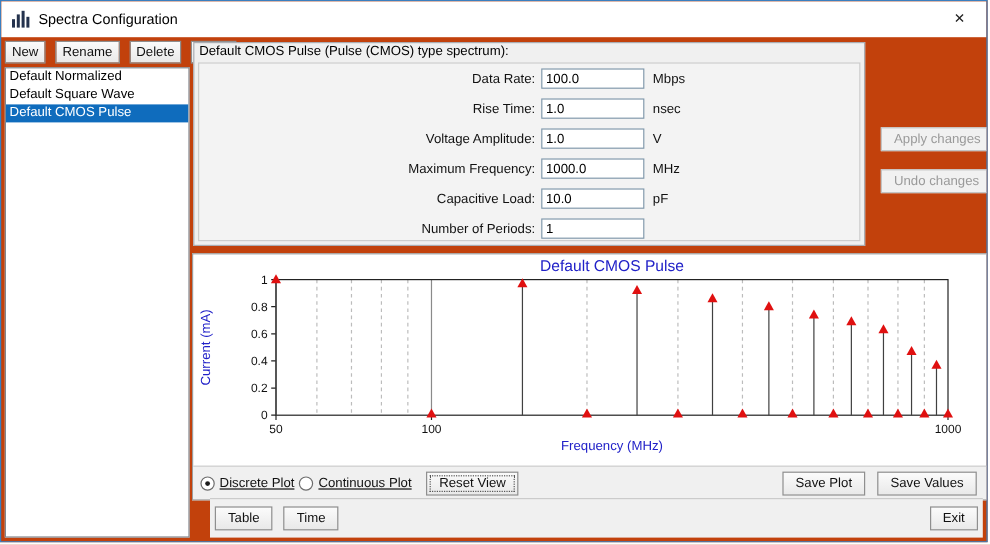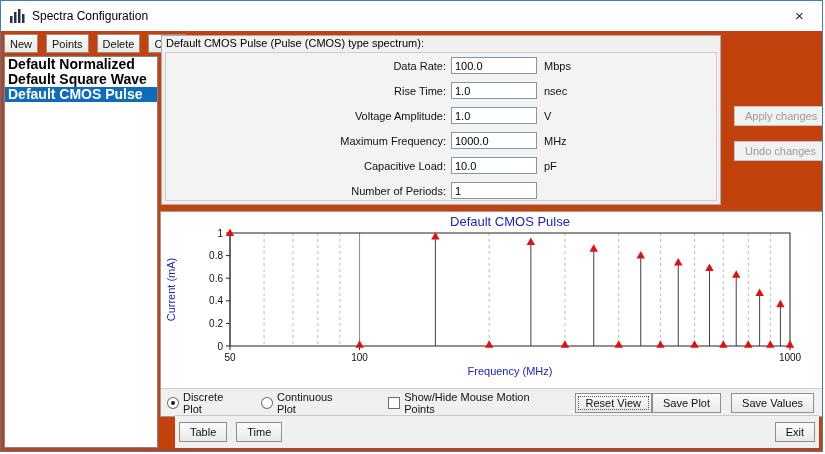--- a/index.html
+++ b/index.html
@@ -19,21 +19,21 @@
   
   .sidebar { position:absolute; left:3px; top:33px; width:154px; bottom:3px; }
   .sidebar-buttons { display:flex; gap:8px; height:19px; }
   .btn { background:linear-gradient(#fbfbfb,#e9e9e9); border:1px solid #8f8f8f;
     height:20px; font-family:"Liberation Sans", sans-serif; font-size:11px; padding:0 10px;
     color:#111; cursor:pointer; white-space:nowrap; }
   .btn[disabled] { color:#9a9a9a; border-color:#c3c3c3; background:#f1f1f1; cursor:default; }
   .sbtn { height:19px; padding:0 5px; }
   .list { position:absolute; top:22px; left:0; right:0; bottom:0; background:#fff;
     border:1px solid #82858c; overflow:hidden; }
-  .list-item { height:15px; line-height:15px; padding-left:3px; font-size:14px; color:#000; cursor:default;font-weight:bold; }
+  .list-item { height:15px; line-height:15px; padding-left:3px; font-size:11px; color:#000; cursor:default; }
   .list-item.sel { background:var(--sel,#0f6cbd); color:#fff; }
   
   .group { position:absolute; left:160px; top:34px; width:560px; height:170px;
     border:1px solid #abadb3; background:#f0f0f0; }
   .group-title { position:absolute; top:1px; left:4px; font-size:11px; color:#000; }
   .form-area { position:absolute; top:16px; left:3px; right:3px; bottom:3px;
     border:1px solid #cdcdcd; background:#f3f3f3; padding-top:0; }
   .form-row { height:25px; display:flex; align-items:center; }
   .f-label { width:285px; text-align:right; padding-right:5px; font-size:11px; }
   .f-input { width:86px; height:17px; border:1px solid #8198ab; background:#fff;
@@ -48,21 +48,21 @@
   svg text { font-family:"Liberation Sans", sans-serif; }
   .controls { position:absolute; left:0; right:0; bottom:0; height:28px; background:#f0f0f0;
     border-top:1px solid #cfcfcf; display:flex; align-items:center; font-size:11px;
     padding:0 6px; }
   .ctl { display:inline-flex; align-items:center; gap:4px; cursor:default; }
   .radio { width:12px; height:12px; border-radius:50%; border:1px solid #6d6d6d;
     background:#fff; position:relative; display:inline-block; }
   .radio.sel::after { content:''; position:absolute; left:3px; top:3px; right:3px; bottom:3px;
     border-radius:50%; background:#1b1b1b; }
   .checkbox { width:12px; height:12px; border:1px solid #6d6d6d; background:#fff; display:inline-block; }
-  #radio-group { display:flex; gap:16px; }
+  #radio-group { display:flex; gap:4px;text-decoration:underline; }
   .cb-wrap { margin-left:34px; }
   .reset-btn { margin-left:12px; outline:1px dotted #555; outline-offset:-4px; }
   .saveplot-btn { margin-left:auto; }
   .savevals-btn { margin-left:10px; margin-right:2px; }
   
   .footer { position:absolute; left:158px; right:3px; bottom:3px; height:33px;
     border-top:1px solid #cbcbcb; background:#f0f0f0;
     display:flex; align-items:center; gap:9px; padding:0 4px;margin-left:16px; }
   .exit-btn { margin-left:auto; }
 </style>
@@ -80,21 +80,21 @@
         <rect x="13" y="6" width="2.5" height="9" fill="#24324d"></rect>
       </svg>
     </span>
     <span class="win-title">Spectra Configuration</span>
     <button class="close-btn">×</button>
   </div>
 
   <div class="sidebar">
     <div class="sidebar-buttons" id="sidebar-buttons">
         <button class="btn sbtn">New</button>
-        <button class="btn sbtn">Points</button>
+        <button class="btn sbtn">Rename</button>
         <button class="btn sbtn">Delete</button>
         <button class="btn sbtn">Copy</button>
       </div>
     <div class="list" id="spectra-list">
         <div class="list-item">Default Normalized</div>
         <div class="list-item">Default Square Wave</div>
         <div class="list-item sel">Default CMOS Pulse</div>
       </div>
   </div>
 
@@ -229,24 +229,20 @@
       <span id="radio-group">
           <span class="ctl">
             <span class="radio sel"></span>
             <span>Discrete Plot</span>
           </span>
           <span class="ctl">
             <span class="radio"></span>
             <span>Continuous Plot</span>
           </span>
         </span>
-      <span class="ctl cb-wrap">
-        <span class="checkbox"></span>
-        <span>Show/Hide Mouse Motion Points</span>
-      </span>
       <button class="btn reset-btn">Reset View</button>
       <button class="btn saveplot-btn">Save Plot</button>
       <button class="btn savevals-btn">Save Values</button>
     </div>
   </div>
 
   <div class="footer">
     <button class="btn">Table</button>
     <button class="btn">Time</button>
     <button class="btn exit-btn">Exit</button>

